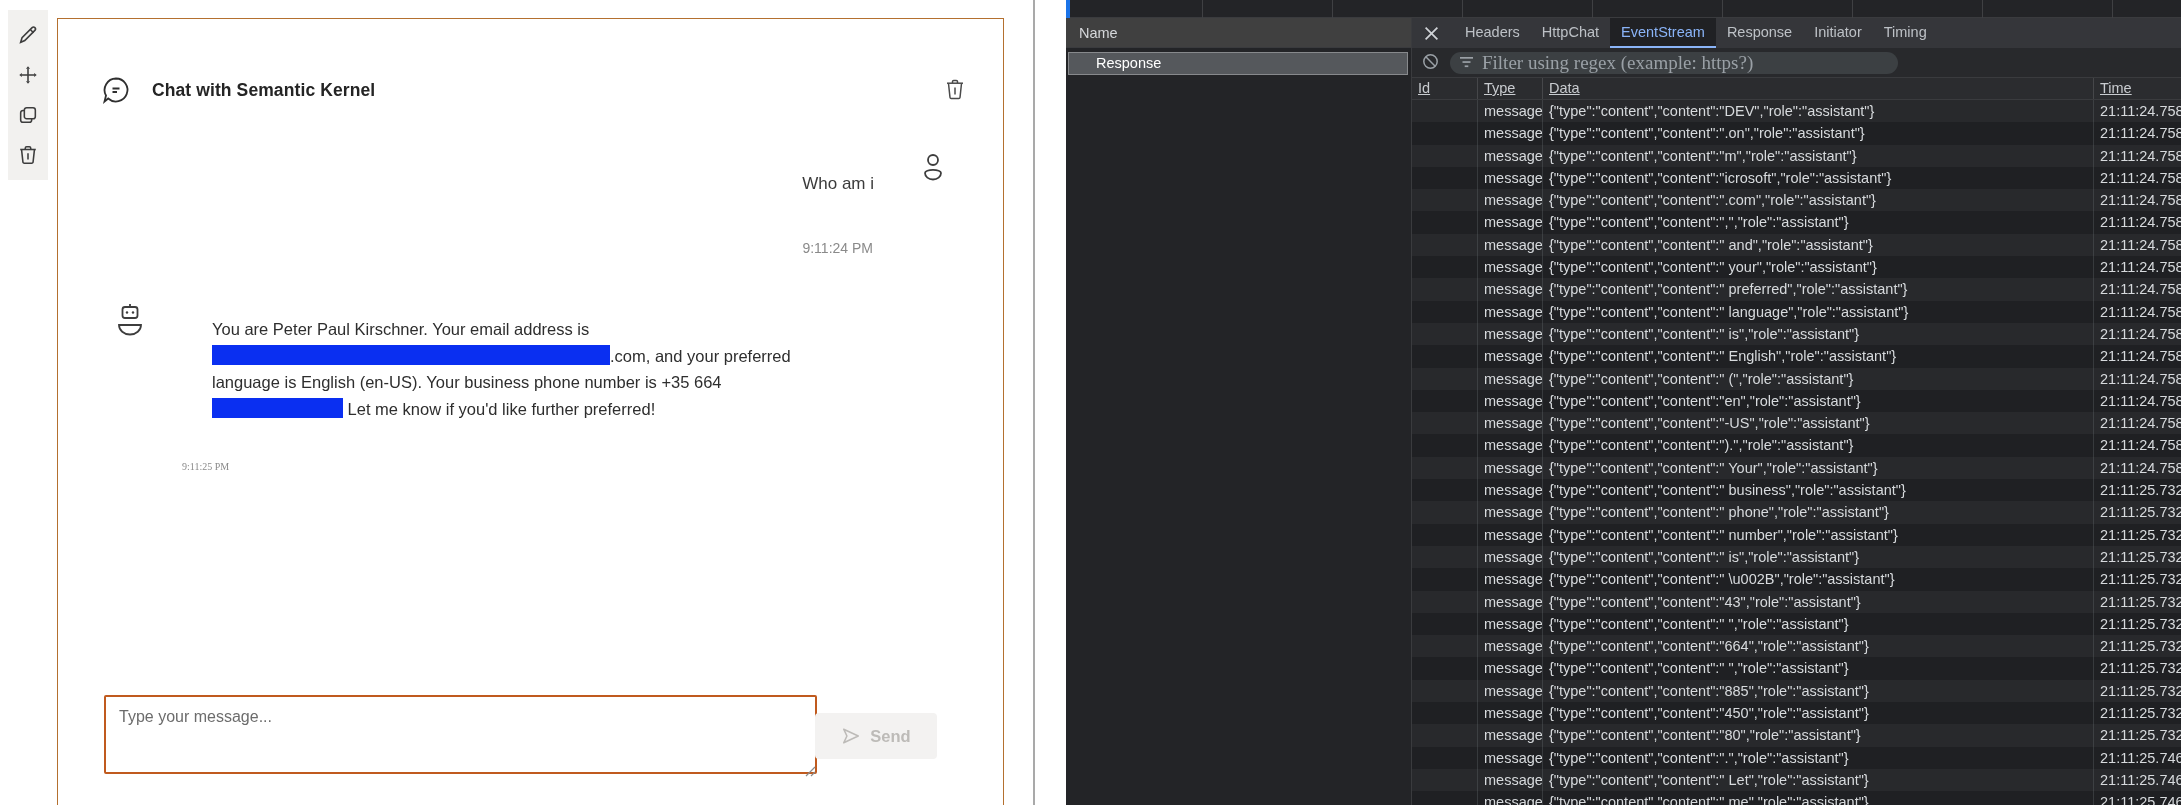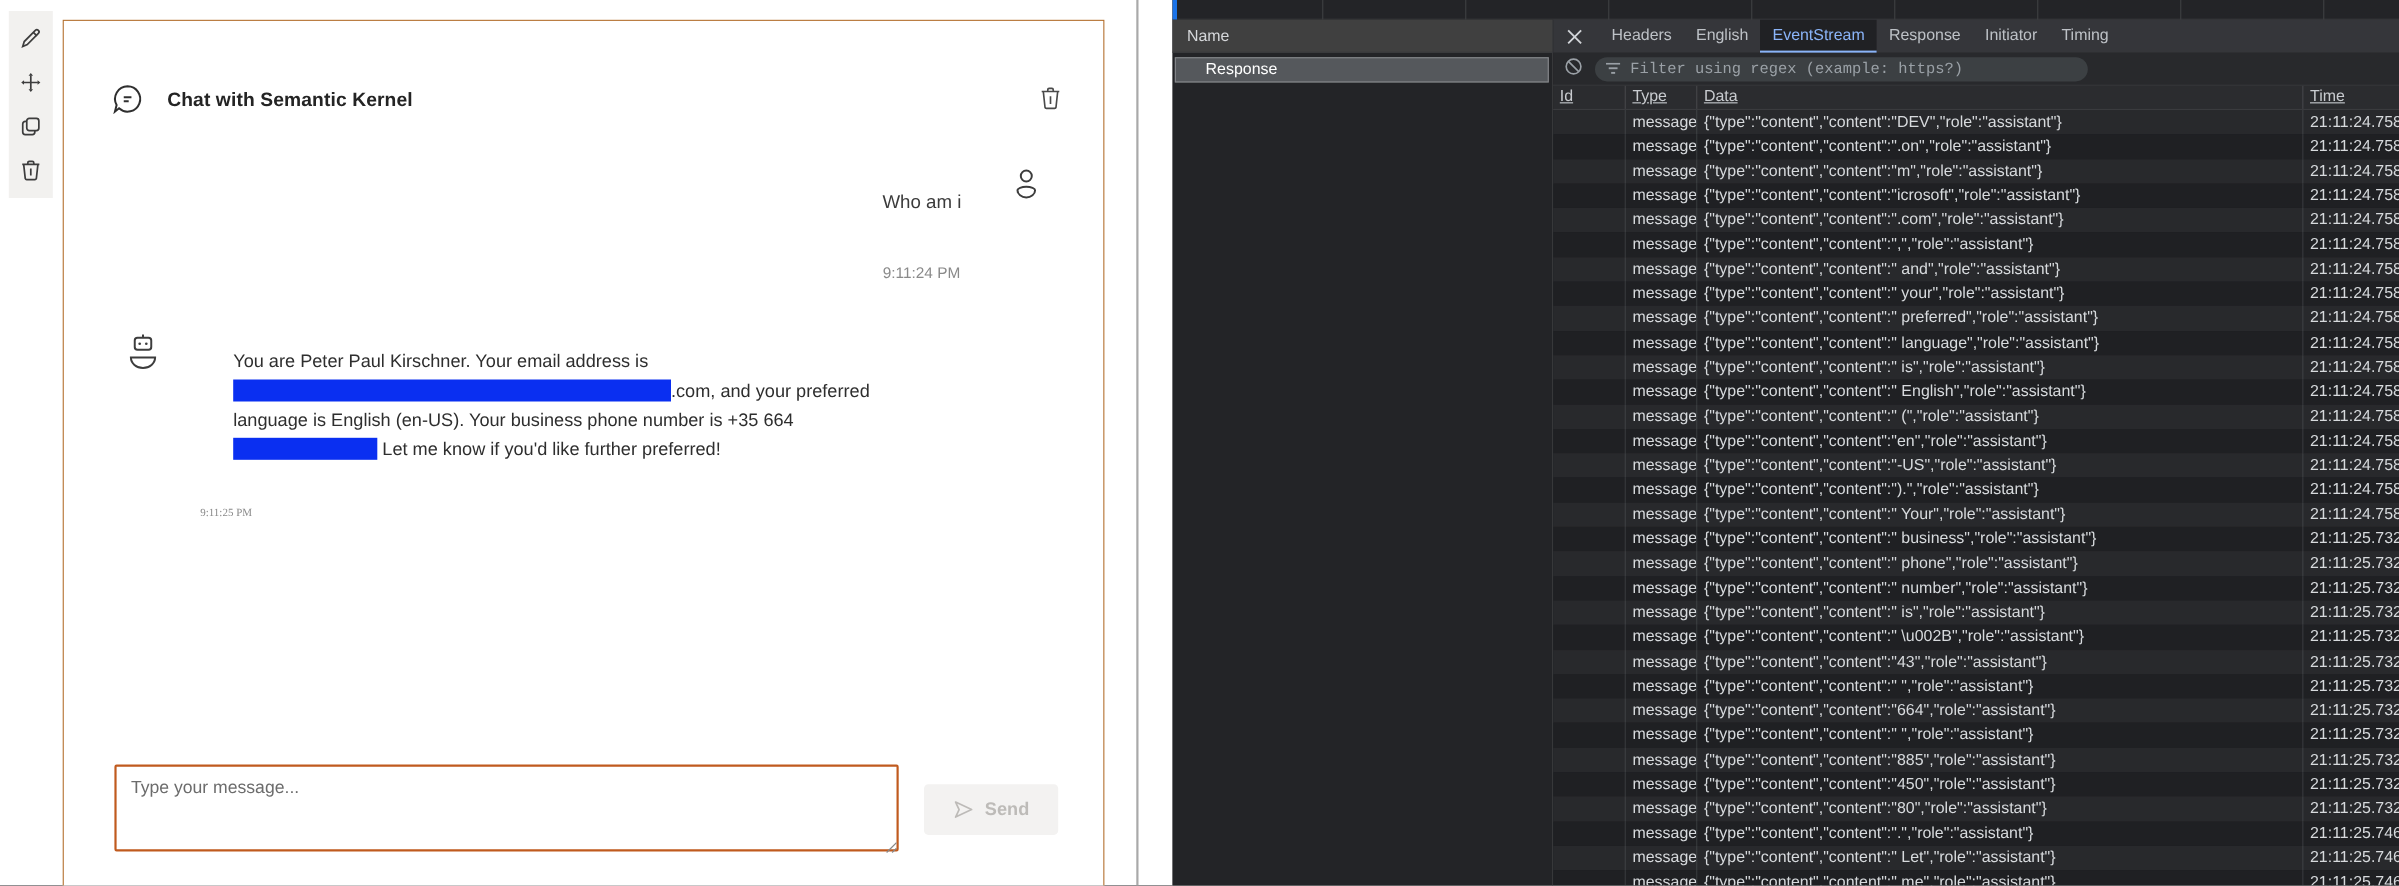--- a/index.html
+++ b/index.html
@@ -35,21 +35,21 @@
   .redact.r1 { width:398px; }
   .redact.r2 { width:131px; }
   .bot-time { position:absolute; top:442px; left:124px; font-size:10px; color:#8a8a8a;font-family:Liberation Serif, serif; }
 
   .msg-input { position:absolute; left:46px; top:676px; width:713px; height:79px;
     border:2px solid #c05a1e; border-radius:2px; padding:11px 13px; font-size:16px;
     font-family:"Liberation Sans", sans-serif; color:#333; resize:none; outline:none; }
   .msg-input::placeholder { color:#6c6c6c; }
   .resize-handle { position:absolute; left:747px; top:744px; pointer-events:none; }
 
-  .send-btn { position:absolute; left:782px; top:694px; width:122px; height:46px;
+  .send-btn { position:absolute; left:757px; top:694px; width:122px; height:46px;
     background:#f3f2f1; border:none; border-radius:4px; cursor:default;
     display:flex; align-items:center; justify-content:center; gap:9px; }
   .send-btn span { font-size:16.5px; font-weight:700; color:#bdbbb8; }
 
   .page-divider { position:absolute; left:1033px; top:0; width:2px; height:805px; background:#a9a9a9; }
 
   
   .devtools { position:absolute; left:1066px; top:0; width:1115px; height:805px;
     background:#202124; color:#dde1e4; font-size:14.5px; }
   .strip { position:absolute; top:0; left:0; right:0; height:18px; background:#232427;
@@ -73,21 +73,21 @@
   .tabs { display:flex; align-items:stretch; margin-left:4px; }
   .tab { padding:0 11px; line-height:28px; font-size:14.5px; color:#bdc1c6; cursor:pointer;
     border-bottom:2px solid transparent; }
   .tab.active { color:#8ab4f8; background:#202124; border-bottom:2px solid #8ab4f8; }
 
   .filterrow { height:30px; background:#28292c; border-bottom:1px solid #3a3b3e;
     display:flex; align-items:center; padding-left:10px; flex:none; }
   .pill { margin-left:11px; width:448px; height:22px; background:#3c4043; border-radius:11px;
     display:flex; align-items:center; padding:0 10px; gap:9px; }
   .pill input { flex:1; background:transparent; border:none; outline:none; color:#bdc1c6;
-    font-size:14px; font-family:Liberation Mono, monospace; }
+    font-size:19px; font-family:Liberation Serif, serif; }
   .pill input::placeholder { color:#9aa0a6; }
 
   .thead { height:22px; background:#2b2c2f; border-bottom:1px solid #3a3b3e;
     display:flex; color:#c9ccd0; flex:none;text-decoration:underline; }
   .th { line-height:21px; padding-left:6px; border-left:1px solid #46474a; }
   .th:first-child { border-left:none; }
   .th.c-id { width:65px; flex:none; }
   .th.c-type { width:65px; flex:none; }
   .th.c-data { width:551px; flex:none; }
   .th.c-time { flex:1; }
@@ -218,21 +218,21 @@
 
       <div class="detail">
         <div class="tabbar">
           <button class="close-btn">
             <svg width="15" height="15" viewBox="0 0 14 14" stroke="#d0d3d7" stroke-width="1.6">
               <path d="M1.5 1.5 L12.5 12.5 M12.5 1.5 L1.5 12.5"></path>
             </svg>
           </button>
           <div class="tabs">
               <div class="tab">Headers</div>
-              <div class="tab">English</div>
+              <div class="tab">HttpChat</div>
               <div class="tab active">EventStream</div>
               <div class="tab">Response</div>
               <div class="tab">Initiator</div>
               <div class="tab">Timing</div>
             </div>
         </div>
 
         <div class="filterrow">
           <span>
             <svg width="17" height="17" viewBox="0 0 16 16" fill="none" stroke="#9aa0a6" stroke-width="1.4">

